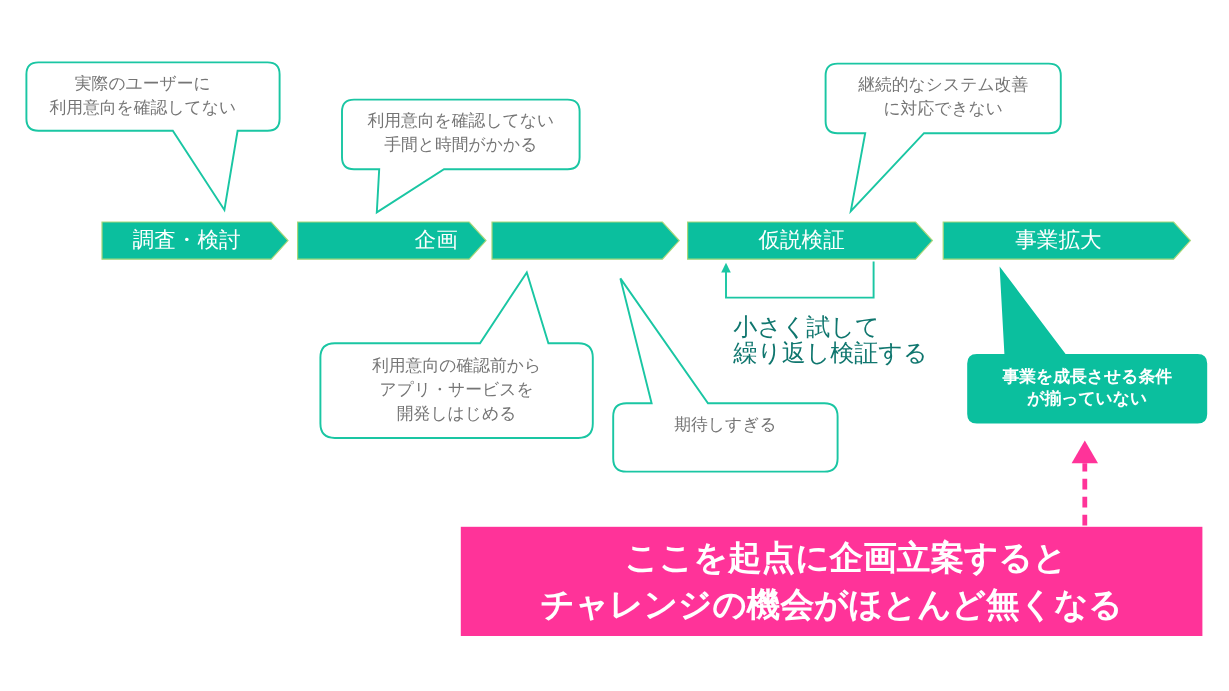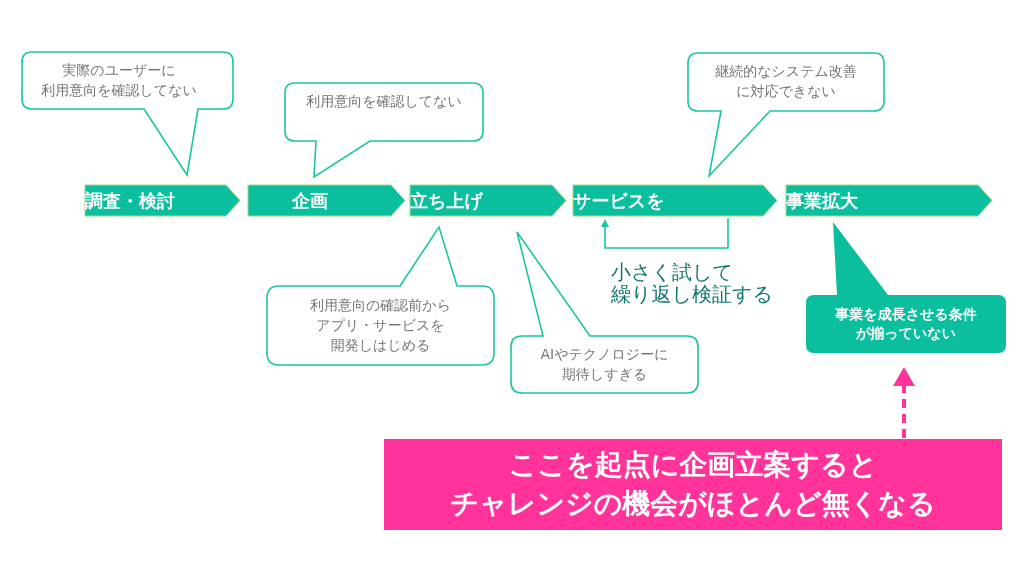--- a/index.html
+++ b/index.html
@@ -1,19 +1,19 @@
 <!DOCTYPE html>
 <html><head>
 <meta charset="utf-8">
 <style>
   html,body{margin:0;padding:0;background:#ffffff;}
   body{width:1024px;height:576px;position:relative;overflow:hidden;font-family:"DejaVu Sans","Liberation Sans",sans-serif;}
   #stage{position:absolute;left:0;top:0;width:1024px;height:576px;}
   .callout-text{position:absolute;color:#757575;font-size:14px;line-height:20px;text-align:center;white-space:nowrap;}
-  .step-label{position:absolute;color:#ffffff;font-size:18px;font-weight:bold;line-height:31px;white-space:nowrap;}
+  .step-label{position:absolute;color:#ffffff;font-size:18px;font-weight:normal;line-height:31px;text-align:center;white-space:nowrap;}
   .loop-label{position:absolute;color:#0f766e;font-size:20px;font-weight:normal;line-height:22px;white-space:nowrap;}
   .filled-text{position:absolute;color:#ffffff;font-size:14px;font-weight:bold;line-height:19px;text-align:center;white-space:nowrap;}
   .banner{position:absolute;left:384px;top:439px;width:618px;height:91px;background:#ff3399;}
   .banner-text{position:absolute;left:0;width:618px;color:#ffffff;font-size:28px;font-weight:bold;line-height:38px;text-align:center;white-space:nowrap;}
 </style>
 </head>
 <body>
 
 <div id="stage">
   <svg width="1024" height="576" style="position:absolute;left:0;top:0;">
@@ -54,52 +54,51 @@
     </g>
 
     <g>
       <line x1="904" y1="438" x2="904" y2="386" stroke="#ff3399" stroke-width="4" stroke-dasharray="9,6"></line>
       <polygon points="904,367 893,386 915,386" fill="#ff3399"></polygon>
     </g>
   </svg>
 
   <div class="step-label" style="left:85px;top:185px;width:141px;">調査・検討</div>
   <div class="step-label" style="left:248px;top:185px;width:143px;padding-left:44px;">企画</div>
-  <div class="step-label" style="left:410px;top:185px;width:142px;">立ち上げ</div>
-  <div class="step-label" style="left:573px;top:185px;width:190px;">サービスを</div>
+  <div class="step-label" style="left:573px;top:185px;width:190px;">仮説検証</div>
   <div class="step-label" style="left:786px;top:185px;width:192px;">事業拡大</div>
 
   <div class="callout-text" style="left:22px;top:60px;width:194px;">
     <div>実際のユーザーに</div>
     <div>利用意向を確認してない</div>
   </div>
   <div class="callout-text" style="left:285px;top:91px;width:198px;">
     <div>利用意向を確認してない</div>
+    <div>手間と時間がかかる</div>
   </div>
   <div class="callout-text" style="left:267px;top:295px;width:227px;">
     <div>利用意向の確認前から</div>
     <div>アプリ・サービスを</div>
     <div>開発しはじめる</div>
   </div>
   <div class="callout-text" style="left:688px;top:61px;width:196px;">
     <div>継続的なシステム改善</div>
     <div>に対応できない</div>
   </div>
   <div class="callout-text" style="left:511px;top:344px;width:187px;">
-    <div>AIやテクノロジーに</div>
     <div>期待しすぎる</div>
   </div>
 
   <div class="loop-label" style="left:611px;top:261px;">
     <div>小さく試して</div>
     <div>繰り返し検証する</div>
   </div>
 
   <div class="filled-text" style="left:806px;top:305px;width:200px;">
     <div>事業を成長させる条件</div>
     <div>が揃っていない</div>
   </div>
 
   <div class="banner">
-    <div class="banner-text" style="top:7px;">ここを起点に企画立案すると</div>
+    <div class="banner-text" style="top:7px;padding-left:12px;">ここを起点に企画立案すると</div>
     <div class="banner-text" style="top:46px;">チャレンジの機会がほとんど無くなる</div>
   </div>
 </div>
 
 </body></html>

